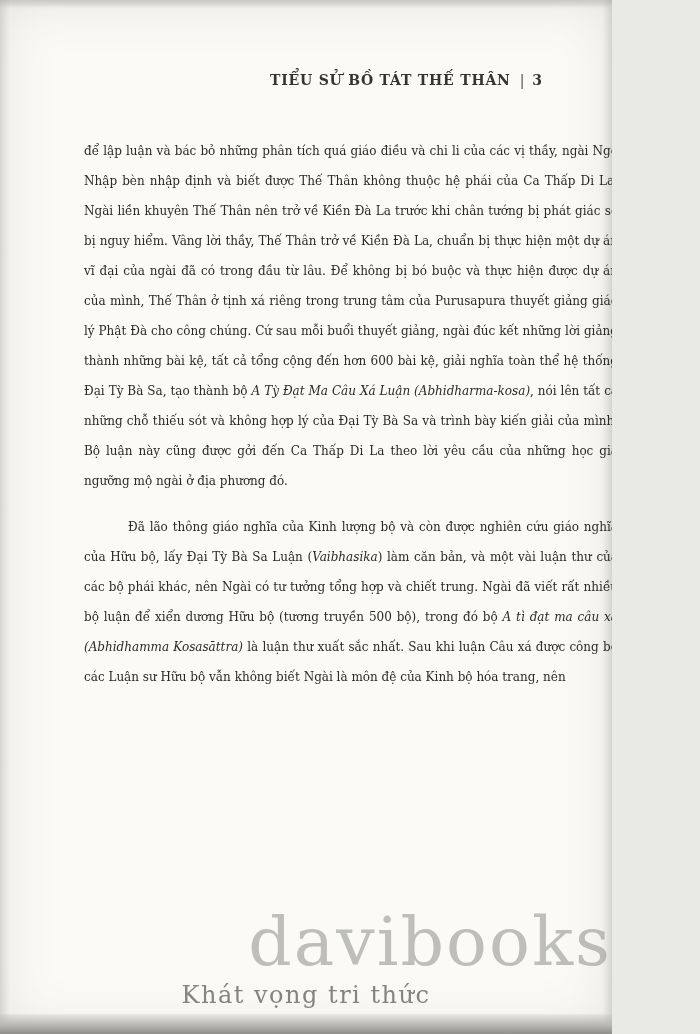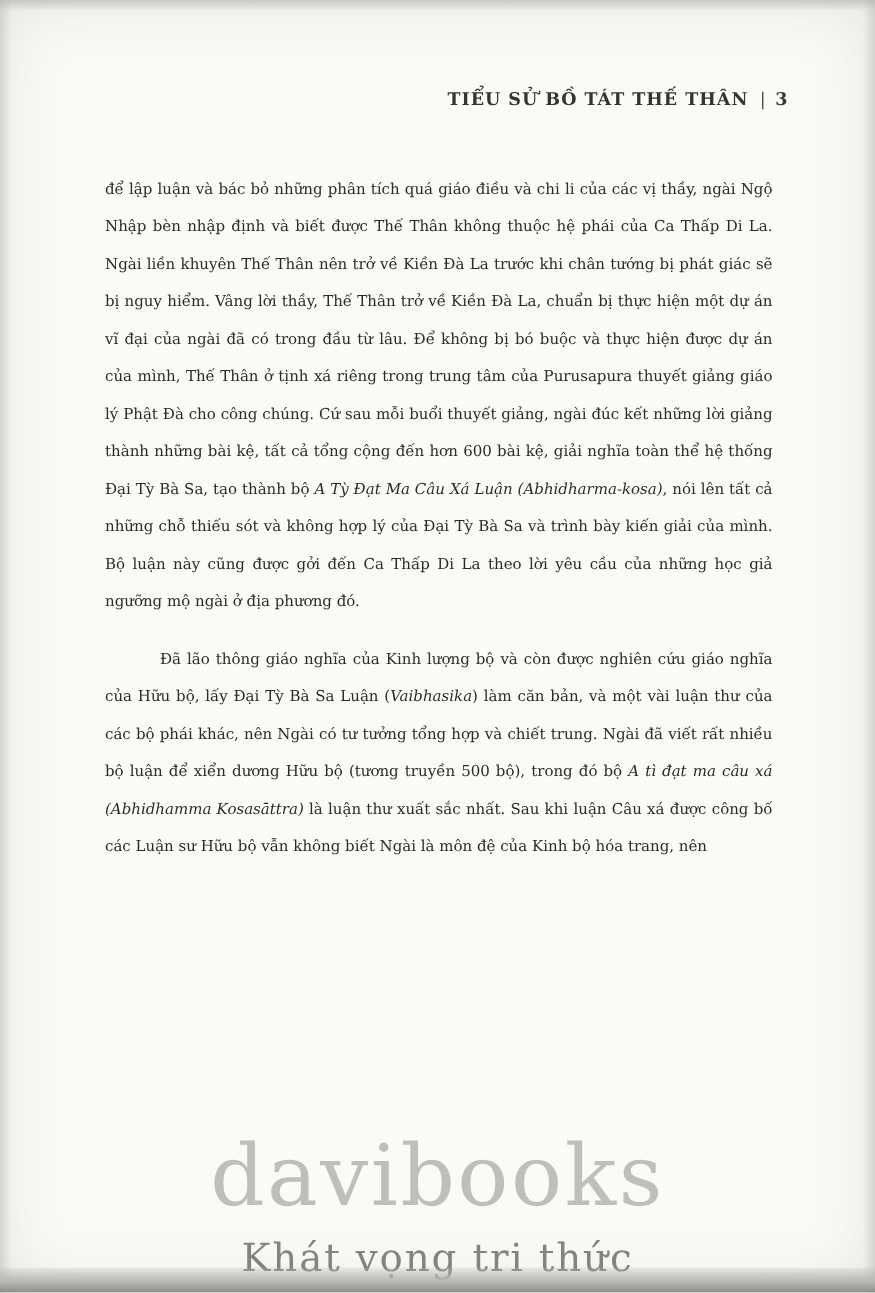--- a/index.html
+++ b/index.html
@@ -10,21 +10,21 @@
   }
   html,body{margin:0;padding:0;}
   body{
     width:700px;height:1034px;
     background:#e9e9e6;
     font-family:"DejaVu Serif","Liberation Serif",serif;
     overflow:hidden;
   }
   .scan{
     position:relative;
-    width:700px;height:1034px;
+    width:612px;height:1034px;
     background:var(--page-bg);
     box-shadow:inset 0 0 55px rgba(90,85,75,0.14), inset 0 4px 10px rgba(0,0,0,0.06);
     overflow:hidden;
   }
   .top-edge{
     position:absolute;top:0;left:0;right:0;height:8px;
     background:linear-gradient(to bottom,#c9c9c4,rgba(201,201,196,0));
   }
   .left-edge{
     position:absolute;top:0;bottom:0;left:0;width:10px;
@@ -76,24 +76,25 @@
     top:908px;
     text-align:center;
     pointer-events:none;
   }
   .wm-brand{
     font-size:68px;
     line-height:68px;
     color:var(--wm-color);
     opacity:0.62;
     letter-spacing:2px;
+    text-align:right;
   }
   .wm-slogan{
-    margin-top:16px;
-    font-size:31px;
+    margin-top:4px;
+    font-size:24px;
     line-height:30px;
     color:var(--wm-slogan-color);
     opacity:0.85;
     letter-spacing:1.5px;
   }
 </style>
 </head>
 <body>
 
 <div class="scan">

